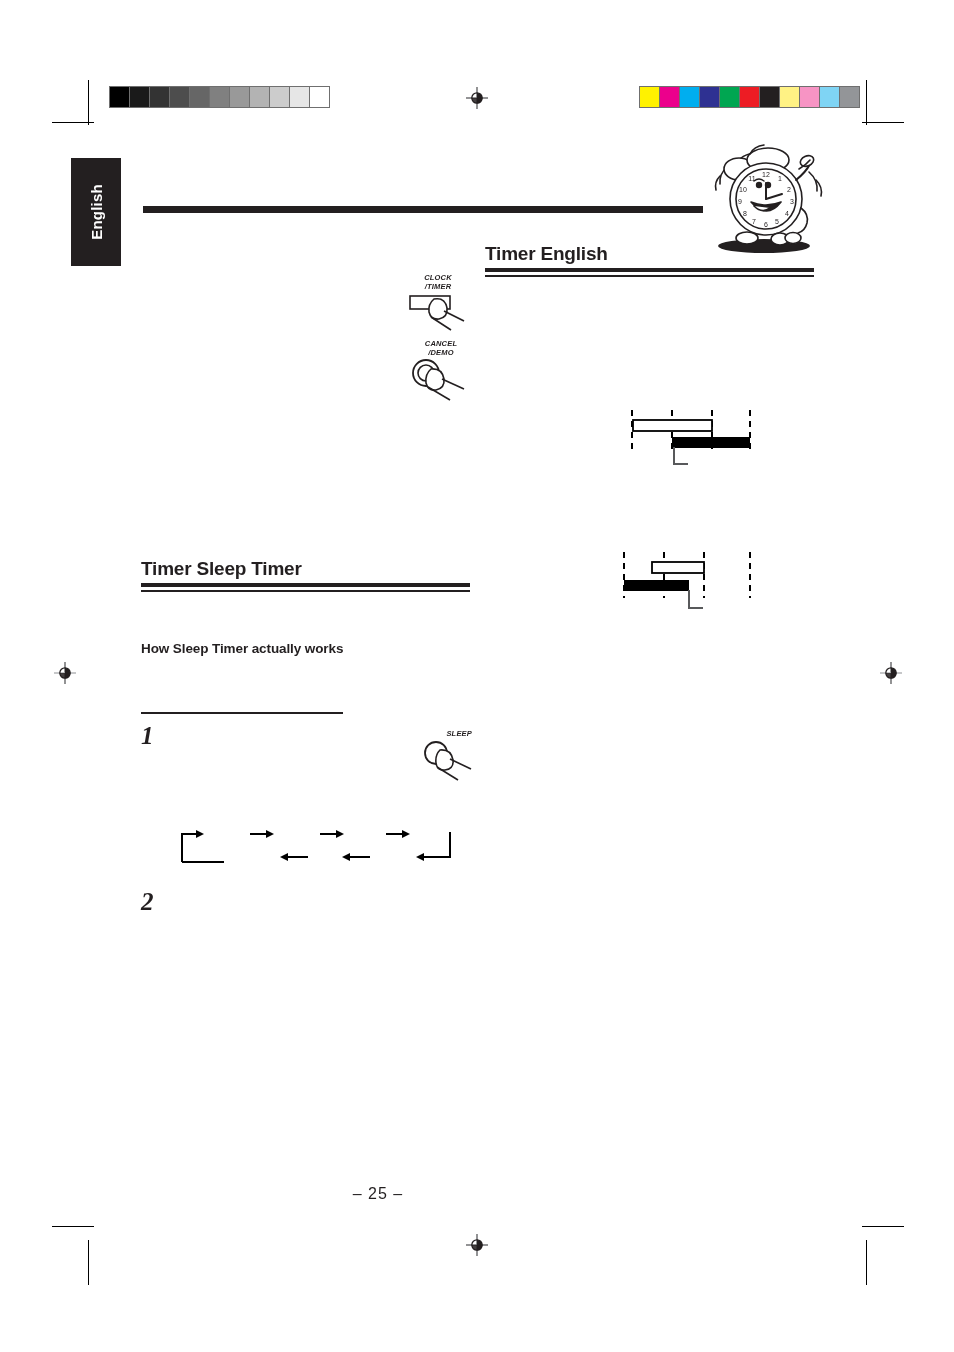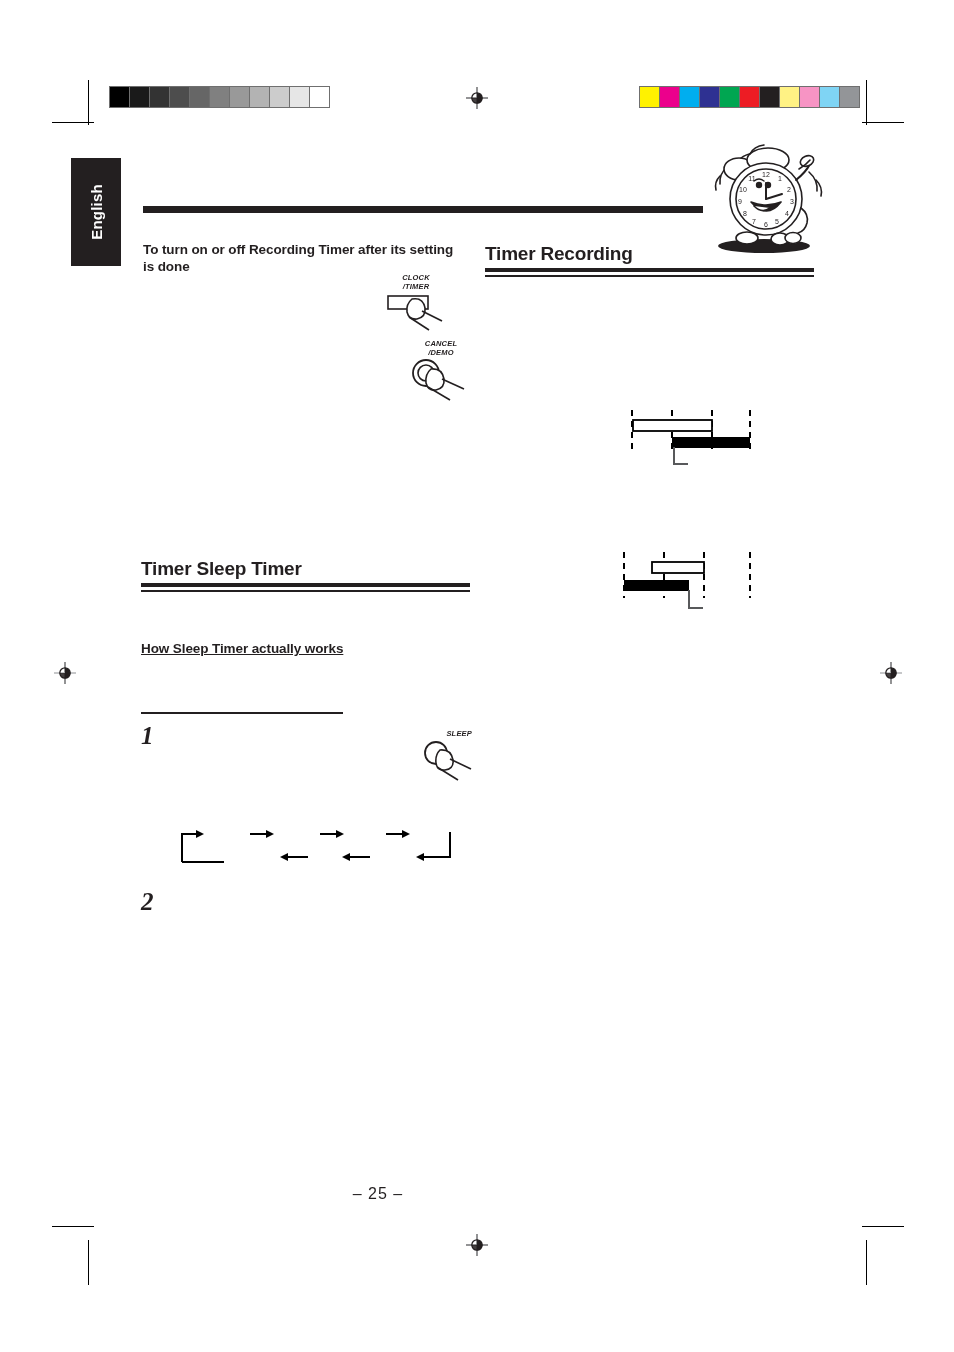--- a/index.html
+++ b/index.html
@@ -258,23 +258,22 @@
         <path d="M60 63 L60 47" stroke-width="2"></path>
         <path d="M60 63 L76 58" stroke-width="2"></path>
 
         <ellipse cx="41" cy="102" rx="11" ry="6" fill="#fff"></ellipse>
         <ellipse cx="74" cy="103" rx="9" ry="6" fill="#fff"></ellipse>
         <ellipse cx="87" cy="102" rx="8" ry="5.5" fill="#fff"></ellipse>
       </g>
     </svg>
   </div>
 
-  <div class="abs subhead" style="left:143px; top:241px; width:320px;">To turn on or off Recording Timer after its setting is done</div>
-
-  <div class="abs btnart" style="left:376px; top:274px; width:82px; height:56px;">
+
+  <div class="abs btnart" style="left:398px; top:274px; width:82px; height:56px;">
     <div class="cap" style="width:60px; margin-left:10px;">
       <div>CLOCK</div>
       <div>/TIMER</div>
     </div>
     <svg width="82" height="40" viewBox="0 0 82 40" style="display:block;">
       <rect x="12" y="5" width="40" height="13" fill="#fff" stroke="#231f20" stroke-width="1.6"></rect>
       <path d="M36 8 q11 -2 13 9 q1 9 -8 11 q-8 1 -10 -7 q-1 -8 5 -13 Z" fill="#fff" stroke="#231f20" stroke-width="1.6"></path>
       <path d="M46 20 L66 30" stroke="#231f20" stroke-width="1.6" fill="none"></path>
       <path d="M33 26 L53 39" stroke="#231f20" stroke-width="1.6" fill="none"></path>
     </svg>
@@ -292,21 +291,21 @@
       <path d="M44 22 L66 32" stroke="#231f20" stroke-width="1.6" fill="none"></path>
       <path d="M30 30 L52 43" stroke="#231f20" stroke-width="1.6" fill="none"></path>
     </svg>
   </div>
 
 
   <div class="abs h2" style="left:141px; top:558px;">Timer Sleep Timer</div>
   <div class="abs h2-rule-thick" style="left:141px; top:583px; width:329px;"></div>
   <div class="abs h2-rule-thin" style="left:141px; top:590px; width:329px;"></div>
 
-  <div class="abs subhead" style="left:141px; top:640px; width:330px;text-decoration:underline;">How Sleep Timer actually works</div>
+  <div class="abs subhead" style="left:141px; top:640px; width:330px;">How Sleep Timer actually works</div>
 
   <div class="abs step-rule" style="left:141px; top:712px; width:202px;"></div>
   <div class="abs stepnum" style="left:141px; top:722px;">1</div>
 
   <div class="abs btnart" style="left:416px; top:730px; width:78px; height:52px;">
     <div class="cap" style="width:50px; margin-left:6px;text-align:right;">
       <div>SLEEP</div>
     </div>
     <svg width="78" height="42" viewBox="0 0 78 42" style="display:block;">
       <circle cx="20" cy="14" r="11" fill="#fff" stroke="#231f20" stroke-width="1.8"></circle>
@@ -340,21 +339,21 @@
         <polygon points="178,27 170,31 178,35" stroke="none"></polygon>
 
         <path d="M278 6 L278 31 L252 31" fill="none"></path>
         <polygon points="252,27 244,31 252,35" stroke="none"></polygon>
       </g>
     </svg>
   </div>
 
   <div class="abs stepnum" style="left:141px; top:888px;">2</div>
 
-  <div class="abs h2" style="left:485px; top:243px;">Timer Recording</div>
+  <div class="abs h2" style="left:485px; top:243px;">Timer English</div>
   <div class="abs h2-rule-thick" style="left:485px; top:268px; width:329px;"></div>
   <div class="abs h2-rule-thin" style="left:485px; top:275px; width:329px;"></div>
 
   <div class="abs" style="left:620px; top:408px; width:160px; height:66px;">
     <svg width="160" height="66" viewBox="0 0 160 66">
 
       <g stroke="#000" stroke-width="2" stroke-dasharray="6,5" fill="none">
         <line x1="12" y1="2" x2="12" y2="46"></line>
         <line x1="52" y1="2" x2="52" y2="46"></line>
         <line x1="92" y1="2" x2="92" y2="46"></line>

